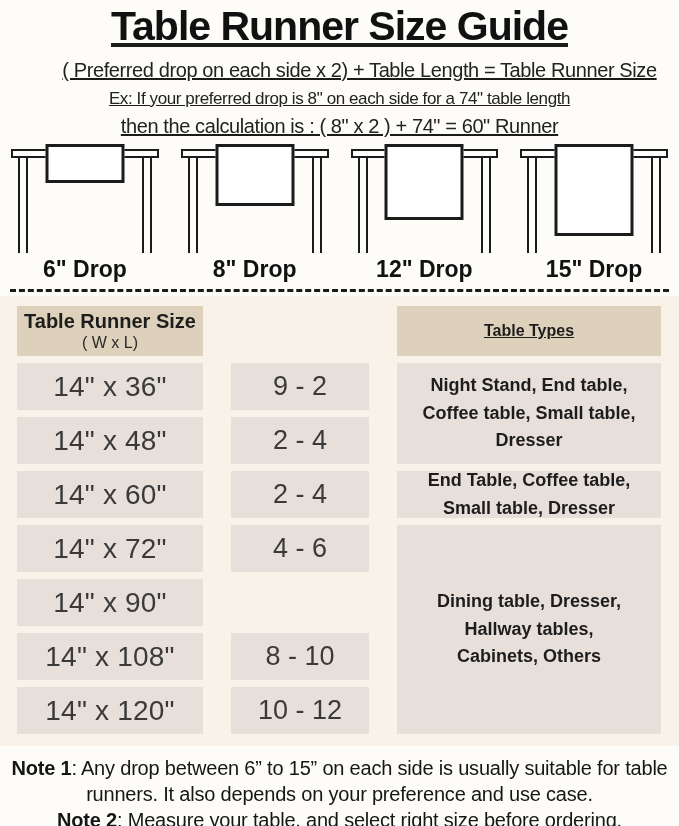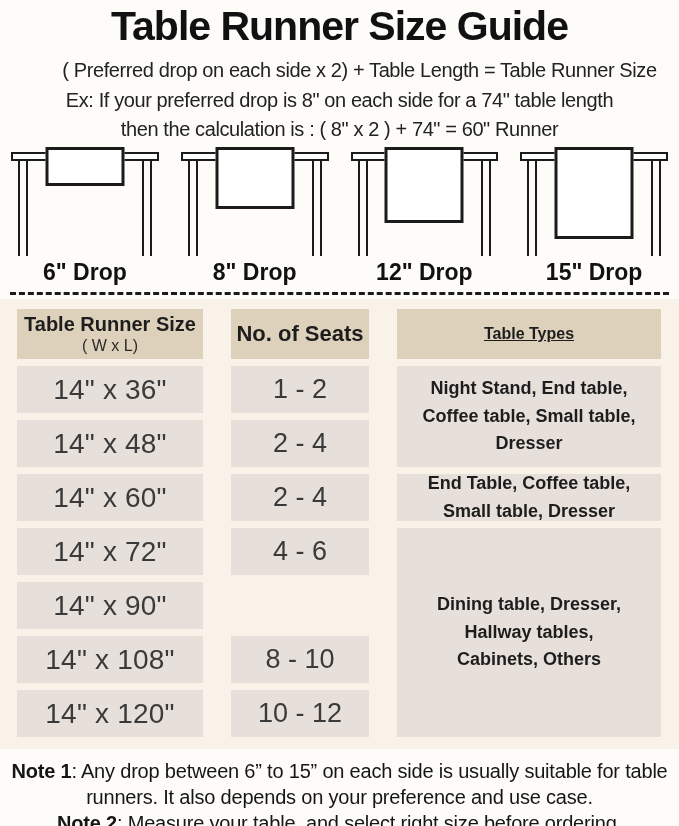--- a/index.html
+++ b/index.html
@@ -3,24 +3,24 @@
 <meta charset="utf-8">
 <style>
   * { box-sizing: border-box; margin: 0; padding: 0; }
   html, body { width: 679px; height: 826px; overflow: hidden; }
   body {
     font-family: "Liberation Sans", sans-serif;
     background: #fdfcf9;
     color: #1b1b1b;
   }
   
-  .header { text-align: center; padding-top: 3px; }
+  .header { text-align: center; padding-top: 3px; text-decoration: underline; }
   .title { font-size: 41px; font-weight: 700; letter-spacing: -1px; color: #111; }
   .formula { font-size: 20px; margin-top: 9px; letter-spacing: -0.4px; white-space: nowrap; color: #222; margin-left: 40px; }
-  .ex1 { font-size: 20px; margin-top: 7px; letter-spacing: -0.4px; white-space: nowrap; color: #222; }
+  .ex1 { font-size: 17px; margin-top: 7px; letter-spacing: -0.4px; white-space: nowrap; color: #222; }
   .ex2 { font-size: 20px; margin-top: 6px; letter-spacing: -0.4px; color: #222; }
   
   .illustrations { display: flex; height: 110px; margin-top: 5px; }
   .illus { flex: 1; position: relative; }
   .tabletop { position: absolute; left: 11px; right: 11px; top: 6px; height: 9px;
               background: #fff; border: 2.5px solid #1b1b1b; }
   .leg { position: absolute; top: 15px; bottom: 0; width: 10px;
          border-left: 2.5px solid #1b1b1b; border-right: 2.5px solid #1b1b1b; }
   .leg-left { left: 18px; }
   .leg-right { right: 18px; }
@@ -102,32 +102,31 @@
 
 <div class="divider"></div>
 
 <div class="table-zone">
   <div class="grid">
 
     <div class="cell hcell" style="grid-area:1/1">
       <div class="h-size-title">Table Runner Size</div>
       <div class="h-size-sub">( W x L)</div>
     </div>
-    <div class="cell hcell h-seats" style="grid-area:1/2">No. of Seats</div>
     <div class="cell hcell h-types" style="grid-area:1/3">Table Types</div>
 
     <div class="cell dcell size-cell" style="grid-area:2/1">14" x 36"</div>
     <div class="cell dcell size-cell" style="grid-area:3/1">14" x 48"</div>
     <div class="cell dcell size-cell" style="grid-area:4/1">14" x 60"</div>
     <div class="cell dcell size-cell" style="grid-area:5/1">14" x 72"</div>
     <div class="cell dcell size-cell" style="grid-area:6/1">14" x 90"</div>
     <div class="cell dcell size-cell" style="grid-area:7/1">14" x 108"</div>
     <div class="cell dcell size-cell" style="grid-area:8/1">14" x 120"</div>
 
-    <div class="cell dcell seat-cell" style="grid-area:2/2">1 - 2</div>
+    <div class="cell dcell seat-cell" style="grid-area:2/2">9 - 2</div>
     <div class="cell dcell seat-cell" style="grid-area:3/2">2 - 4</div>
     <div class="cell dcell seat-cell" style="grid-area:4/2">2 - 4</div>
     <div class="cell dcell seat-cell" style="grid-area:5/2">4 - 6</div>
     <div class="cell dcell seat-cell" style="grid-area:7/2">8 - 10</div>
     <div class="cell dcell seat-cell" style="grid-area:8/2">10 - 12</div>
 
     <div class="cell dcell group-cell" style="grid-area:4/3/5/4">End Table, Coffee table, Small table, Dresser</div>
     <div class="cell dcell group-cell" style="grid-area:2/3/4/4">Night Stand, End table, Coffee table, Small table, Dresser</div>
     <div class="cell dcell group-cell group-wide-pad" style="grid-area:5/3/9/4">Dining table, Dresser, Hallway tables, Cabinets, Others</div>
 

